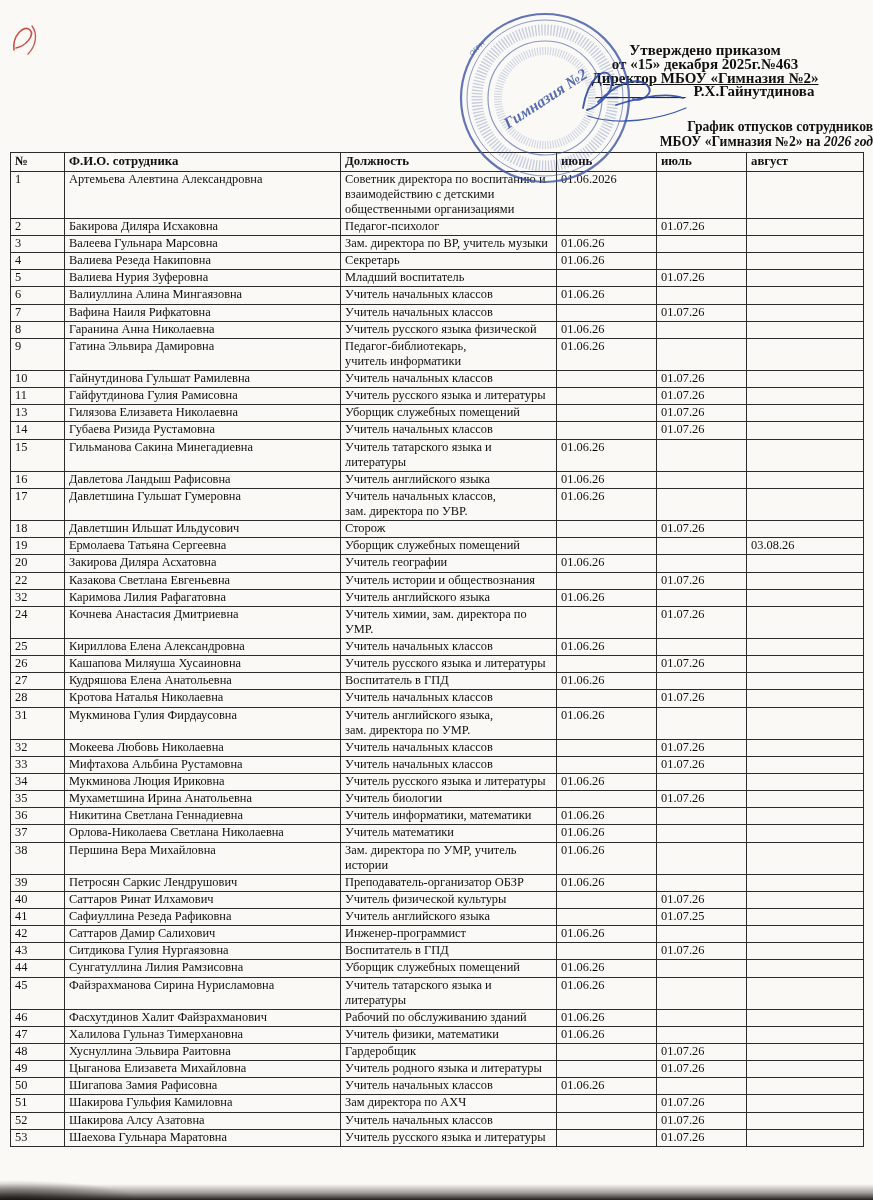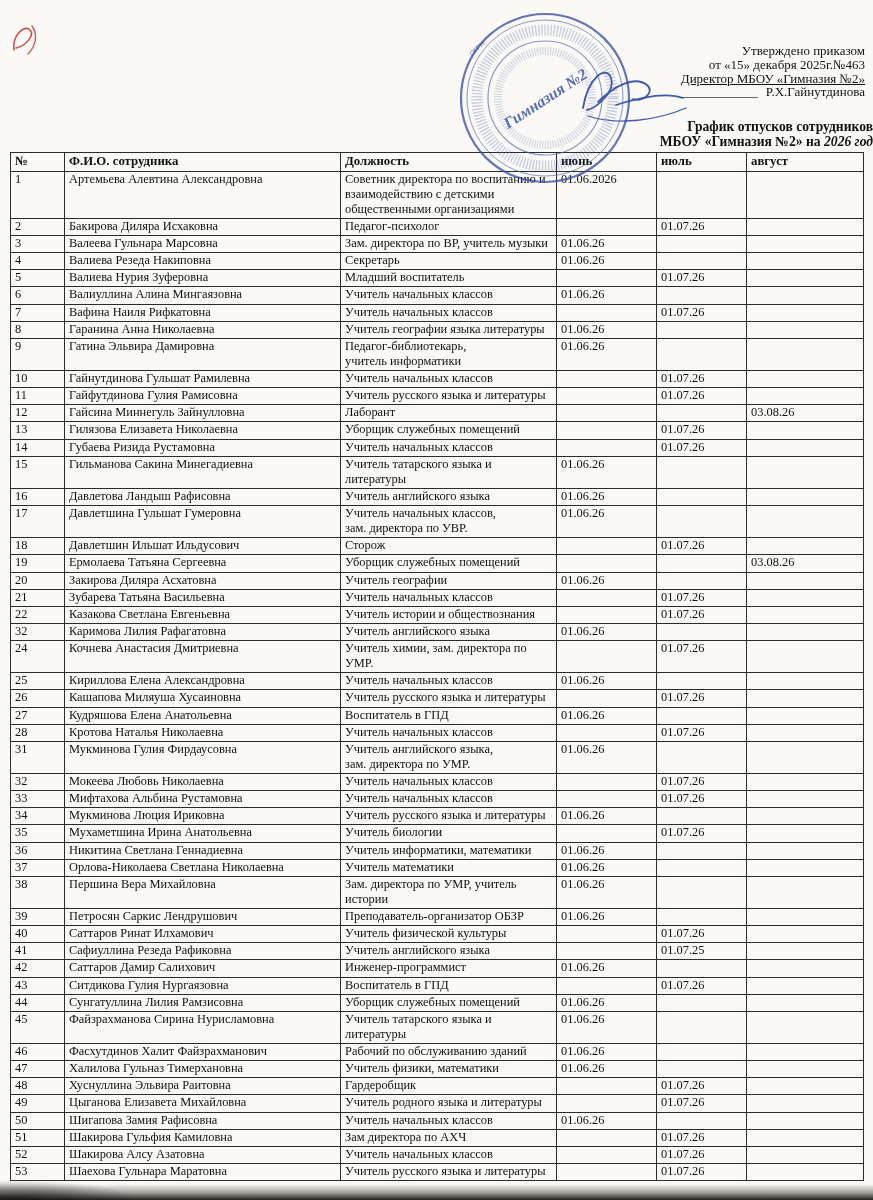--- a/index.html
+++ b/index.html
@@ -4,21 +4,21 @@
 <style>
   html,body { margin:0; padding:0; background:#6b6b6b; }
   .page {
     position:relative; width:873px; height:1200px; margin:0 auto;
     background:#faf9f5; overflow:hidden; color:#111;
     font-family:"Liberation Serif","DejaVu Serif",serif;
   }
   
   .approval {
     position:absolute; top:44px; right:8px; width:320px;
-    text-align:right; font-weight:normal; font-size:13px; line-height:13.8px;
+    text-align:center; font-weight:bold; font-size:15px; line-height:13.8px;
     z-index:3;
   }
   .approval .u { text-decoration:underline; }
   .approval .signer { margin-left:8px; }
   
   .title {
     position:absolute; top:119px; left:0; width:873px; text-align:right;
     font-weight:bold; font-size:13.6px; line-height:15px; z-index:3;
   }
   .title .it { font-style:italic; }
@@ -164,21 +164,21 @@
       <td class="c-num">7</td>
       <td class="c-name">Вафина Наиля Рифкатовна</td>
       <td class="c-pos">Учитель начальных классов</td>
       <td class="c-date"></td>
       <td class="c-date">01.07.26</td>
       <td class="c-date"></td>
     </tr>
         <tr>
       <td class="c-num">8</td>
       <td class="c-name">Гаранина Анна Николаевна</td>
-      <td class="c-pos">Учитель географии языка литературы</td>
+      <td class="c-pos">Учитель русского языка физической</td>
       <td class="c-date">01.06.26</td>
       <td class="c-date"></td>
       <td class="c-date"></td>
     </tr>
         <tr>
       <td class="c-num">9</td>
       <td class="c-name">Гатина Эльвира Дамировна</td>
       <td class="c-pos">Педагог-библиотекарь,
 учитель информатики</td>
       <td class="c-date">01.06.26</td>
@@ -195,28 +195,20 @@
     </tr>
         <tr>
       <td class="c-num">11</td>
       <td class="c-name">Гайфутдинова Гулия Рамисовна</td>
       <td class="c-pos">Учитель русского языка и литературы</td>
       <td class="c-date"></td>
       <td class="c-date">01.07.26</td>
       <td class="c-date"></td>
     </tr>
         <tr>
-      <td class="c-num">12</td>
-      <td class="c-name">Гайсина Миннегуль Зайнулловна</td>
-      <td class="c-pos">Лаборант</td>
-      <td class="c-date"></td>
-      <td class="c-date"></td>
-      <td class="c-date">03.08.26</td>
-    </tr>
-        <tr>
       <td class="c-num">13</td>
       <td class="c-name">Гилязова Елизавета Николаевна</td>
       <td class="c-pos">Уборщик служебных помещений</td>
       <td class="c-date"></td>
       <td class="c-date">01.07.26</td>
       <td class="c-date"></td>
     </tr>
         <tr>
       <td class="c-num">14</td>
       <td class="c-name">Губаева Ризида Рустамовна</td>
@@ -268,28 +260,20 @@
     </tr>
         <tr>
       <td class="c-num">20</td>
       <td class="c-name">Закирова Диляра Асхатовна</td>
       <td class="c-pos">Учитель географии</td>
       <td class="c-date">01.06.26</td>
       <td class="c-date"></td>
       <td class="c-date"></td>
     </tr>
         <tr>
-      <td class="c-num">21</td>
-      <td class="c-name">Зубарева Татьяна Васильевна</td>
-      <td class="c-pos">Учитель начальных классов</td>
-      <td class="c-date"></td>
-      <td class="c-date">01.07.26</td>
-      <td class="c-date"></td>
-    </tr>
-        <tr>
       <td class="c-num">22</td>
       <td class="c-name">Казакова Светлана Евгеньевна</td>
       <td class="c-pos">Учитель истории и обществознания</td>
       <td class="c-date"></td>
       <td class="c-date">01.07.26</td>
       <td class="c-date"></td>
     </tr>
         <tr>
       <td class="c-num">32</td>
       <td class="c-name">Каримова Лилия Рафагатовна</td>

